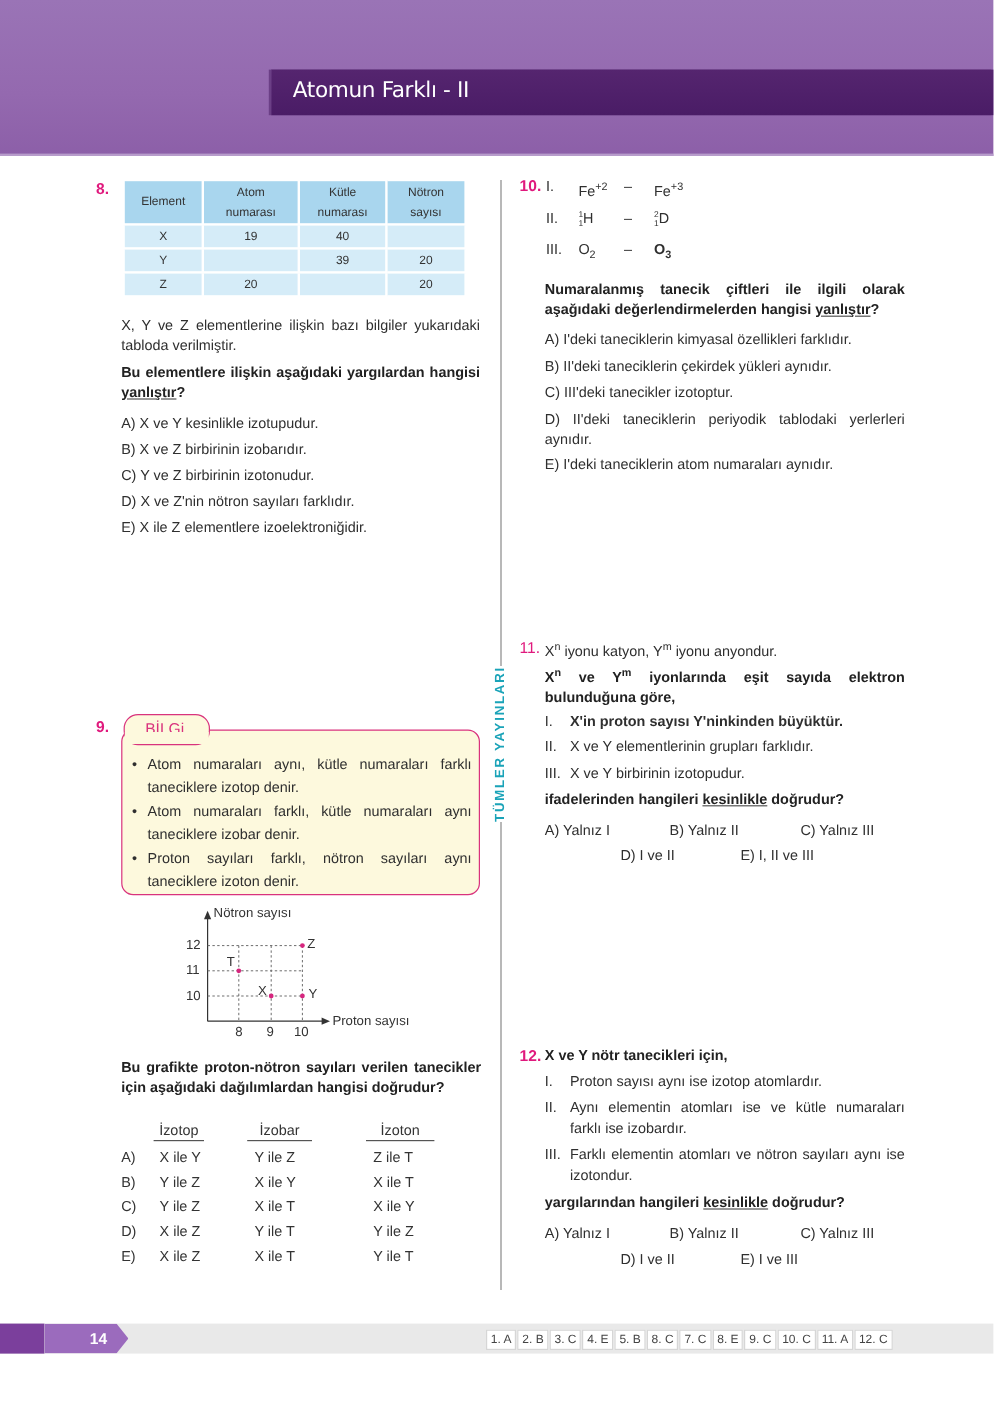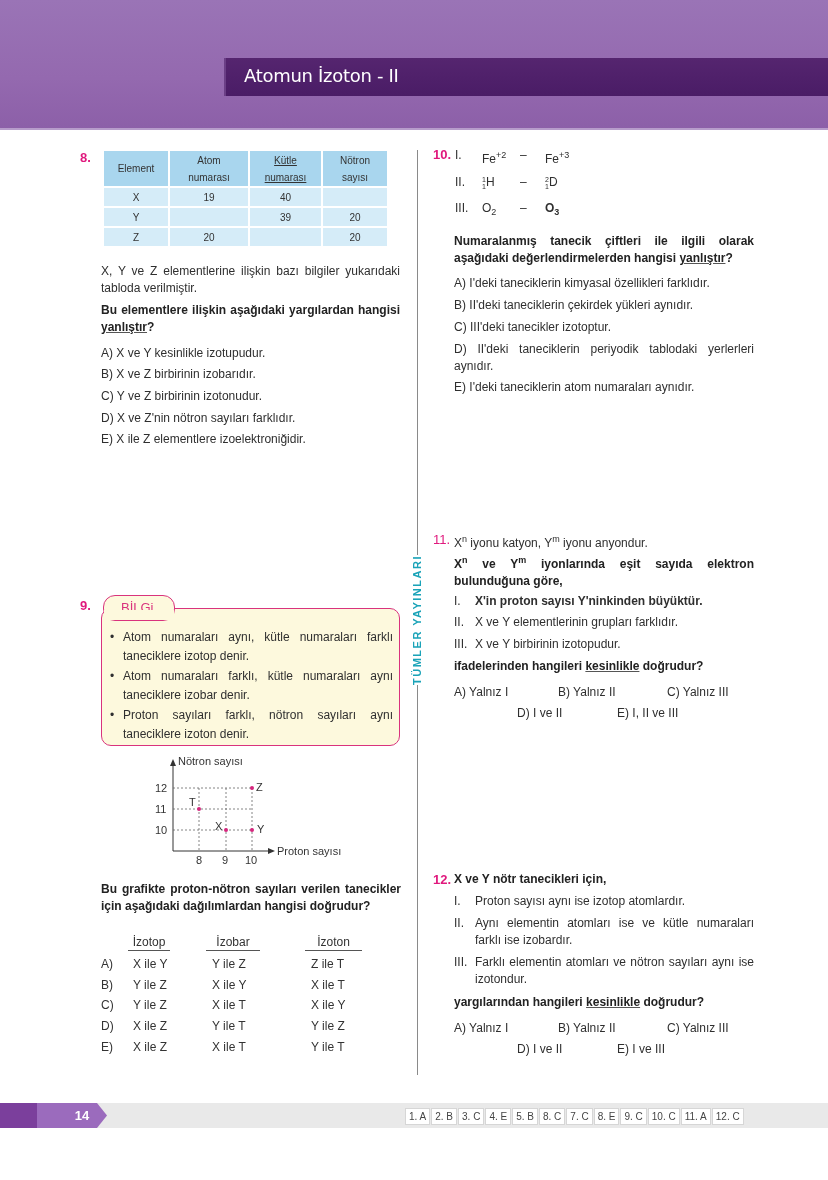--- a/index.html
+++ b/index.html
@@ -54,35 +54,35 @@
   .answers { position: absolute; left: 405px; top: 1108px; display: flex; height: 17px; }
   .answers span { display: inline-block; background: #ffffff; border: 1px solid #d6d6d6; font-size: 10px; color: #444;
     padding: 2px 3px; line-height: 11px; margin-right: 1px; white-space: nowrap; }
 </style>
 </head>
 <body>
 
 <div class="header"></div>
 <div class="header-bottom-line"></div>
 <div class="title-bar">
-  <span>Atomun İzoton - II</span>
+  <span>Atomun Farklı - II</span>
 </div>
 
 <div class="col-divider"></div>
 <div class="publisher-mark">
   <span>TÜMLER YAYINLARI</span>
 </div>
 
 <div class="qnum" style="left:80px; top:150px;">8.</div>
 <table class="data-table">
   <thead>
     <tr>
       <th style="width:66px;"><span>Element</span></th>
       <th style="width:80px;"><span>Atom</span><br><span>numarası</span></th>
-      <th style="width:73px;text-decoration:underline;"><span>Kütle</span><br><span>numarası</span></th>
+      <th style="width:73px;"><span>Kütle</span><br><span>numarası</span></th>
       <th style="width:66px;"><span>Nötron</span><br><span>sayısı</span></th>
     </tr>
   </thead>
   <tbody>
     <tr>
       <td>X</td>
       <td>19</td>
       <td>40</td>
       <td></td>
     </tr>

